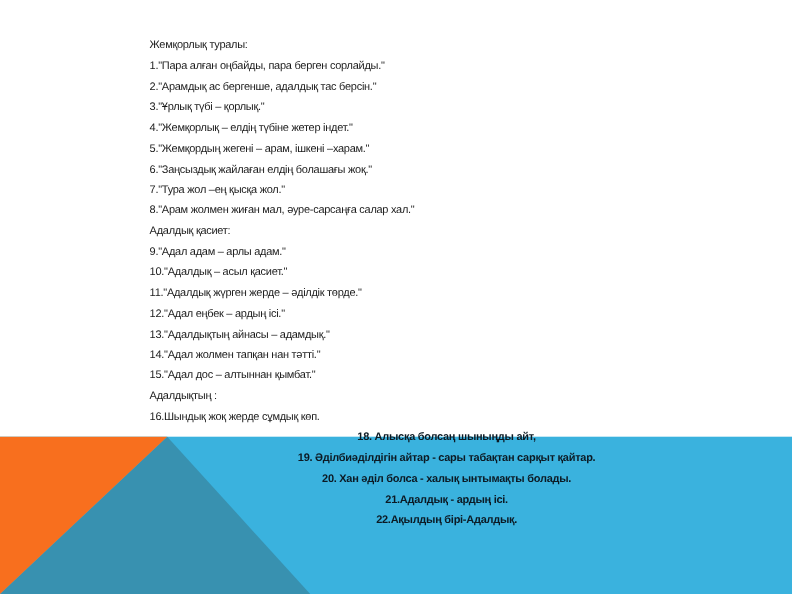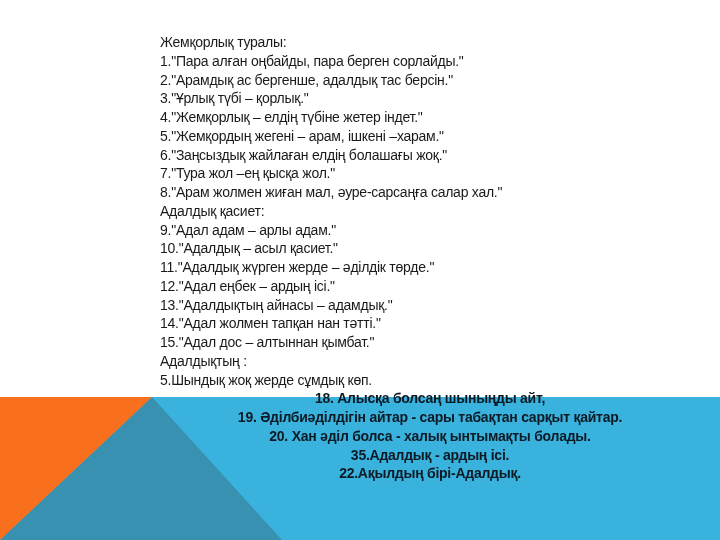--- a/index.html
+++ b/index.html
@@ -27,25 +27,25 @@
     }
     .bg-shapes {
       position: absolute;
       left: 0;
       top: 0;
       width: 720px;
       height: 540px;
     }
     .content {
       position: absolute;
-      left: 160px;
+      left: 136px;
       top: 33px;
       width: 540px;
       font-family: "Liberation Sans", sans-serif;
-      font-size: 14px;
+      font-size: 10px;
       letter-spacing: -0.25px;
       color: #1a1a1a;
     }
     .line {
       height: 18.75px;
       line-height: 18.75px;
       white-space: nowrap;
     }
     .line.heading {
       font-weight: normal;
@@ -78,20 +78,20 @@
     <div class="line">8."Арам жолмен жиған мал, әуре-сарсаңға салар хал."</div>
     <div class="line heading">Адалдық қасиет:</div>
     <div class="line">9."Адал адам – арлы адам."</div>
     <div class="line">10."Адалдық – асыл қасиет."</div>
     <div class="line">11."Адалдық жүрген жерде – әділдік төрде."</div>
     <div class="line">12."Адал еңбек – ардың ісі."</div>
     <div class="line">13."Адалдықтың айнасы – адамдық."</div>
     <div class="line">14."Адал жолмен тапқан нан тәтті."</div>
     <div class="line">15."Адал дос – алтыннан қымбат."</div>
     <div class="line heading">Адалдықтың :</div>
-    <div class="line">5.Шындық жоқ жерде сұмдық көп.</div>
+    <div class="line">16.Шындық жоқ жерде сұмдық көп.</div>
     <div class="line on-blue">18. Алысқа болсаң шыныңды айт,</div>
     <div class="line on-blue">19. Әділбиәділдігін айтар - сары табақтан сарқыт қайтар.</div>
     <div class="line on-blue">20. Хан әділ болса - халық ынтымақты болады.</div>
-    <div class="line on-blue">35.Адалдық - ардың ісі.</div>
+    <div class="line on-blue">21.Адалдық - ардың ісі.</div>
     <div class="line on-blue">22.Ақылдың бірі-Адалдық.</div>
   </div>
 </div>
 
 </body></html>

